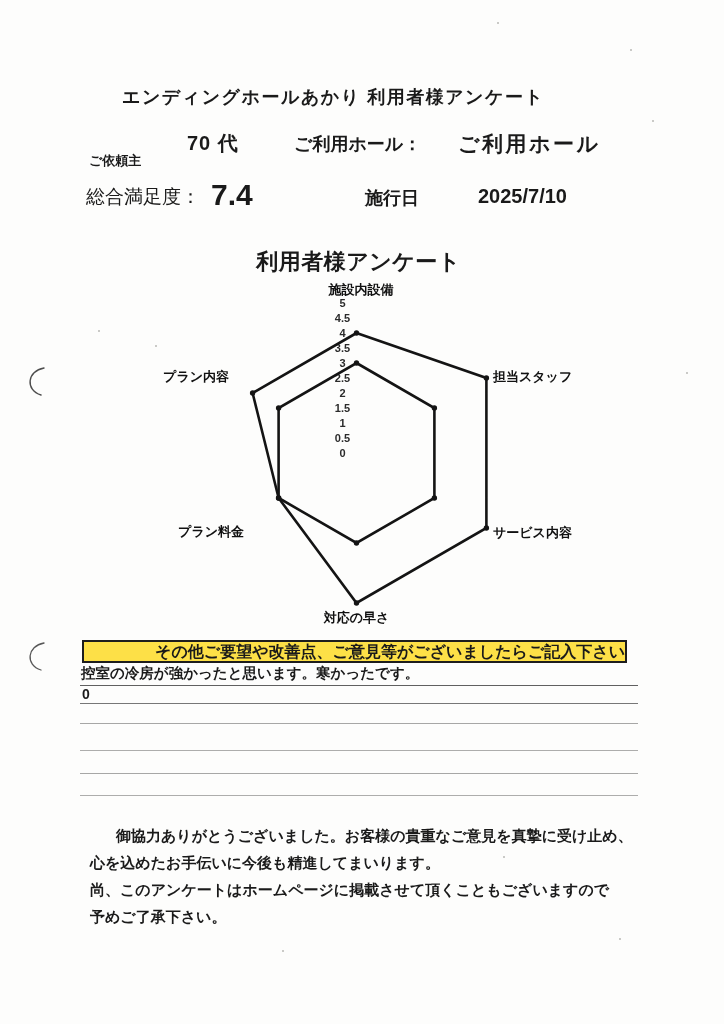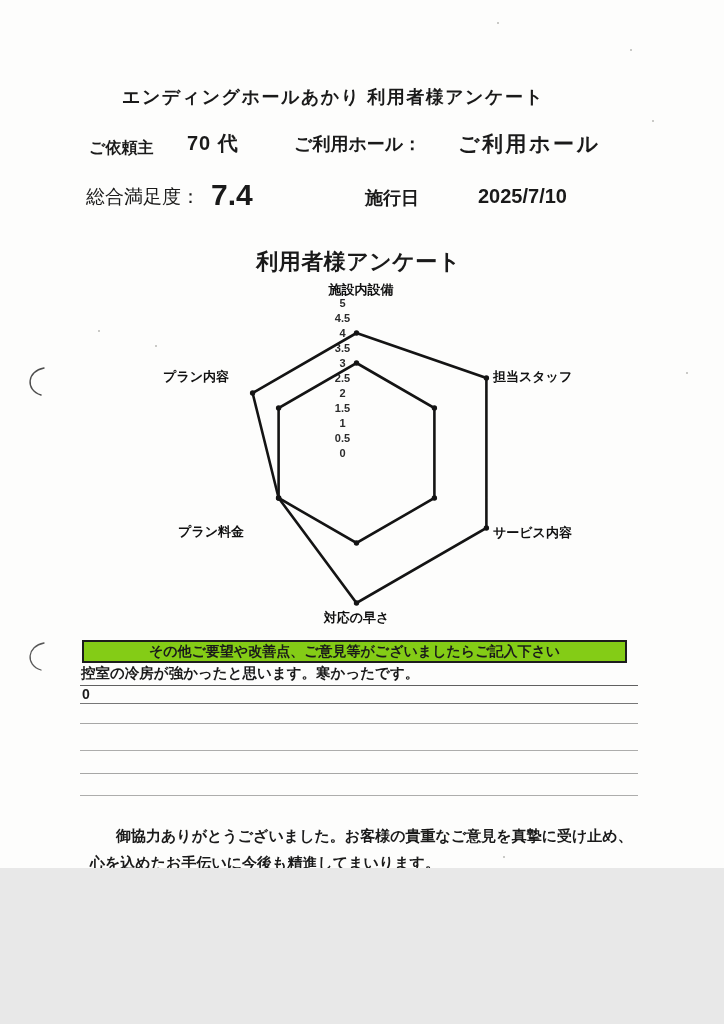--- a/index.html
+++ b/index.html
@@ -1,48 +1,48 @@
 <!DOCTYPE html>
 <html lang="ja"><head>
 <meta charset="utf-8">
 <style>
   html,body{margin:0;padding:0;}
   body{background:#e8e8e8;}
   .page{
-    position:relative;width:724px;height:868px;margin:0 auto;
+    position:relative;width:724px;height:1024px;margin:0 auto;
     background:#fdfdfc;overflow:hidden;
     font-family:"Liberation Sans","DejaVu Sans",sans-serif;
     color:#1a1a1a;
   }
   .abs{position:absolute;}
 
   
   .doc-title{left:122px;top:85px;font-size:18px;font-weight:700;letter-spacing:1.5px;white-space:nowrap;}
-  .client-label{left:89px;top:138px;font-size:16px;font-weight:700;}
+  .client-label{left:89px;top:152px;font-size:13px;font-weight:700;}
   .client-value{left:187px;top:130px;font-size:20px;font-weight:700;letter-spacing:1px;}
   .hall-label{left:294px;top:132px;font-size:18px;font-weight:700;}
   .hall-value{left:458px;top:130px;font-size:21px;font-weight:700;letter-spacing:2.5px;white-space:nowrap;}
   .sat-label{left:86px;top:184px;font-size:19px;font-weight:400;}
   .sat-value{left:211px;top:178px;font-size:30px;font-weight:700;}
   .date-label{left:365px;top:186px;font-size:18px;font-weight:700;}
   .date-value{left:478px;top:185px;font-size:20px;font-weight:700;}
 
   
   .chart-title{left:146px;top:247px;width:425px;text-align:center;font-size:22px;font-weight:700;letter-spacing:0.5px;}
   #radar-svg{left:146px;top:244px;}
   #radar-svg .tick{font-size:11px;font-weight:700;fill:#2b2b2b;}
   #radar-svg .cat{font-size:13px;font-weight:700;fill:#111;}
   #radar-svg .poly{fill:none;stroke:var(--line,#141414);stroke-width:2.6;}
   #radar-svg .marker{fill:var(--line,#141414);}
 
   
   .comment-header{
     left:82px;top:640px;width:541px;height:19px;
-    border:2px solid #1d1d1d;background:#84cc16;
-    text-align:center;line-height:19px;font-size:14px;font-weight:700;
+    border:2px solid #1d1d1d;background:#fde047;
+    text-align:right;line-height:19px;font-size:16px;font-weight:700;
   }
   .comment-entry-1{left:81px;top:664px;font-size:14.5px;font-weight:700;white-space:nowrap;}
   .comment-entry-2{left:82px;top:686px;font-size:14px;font-weight:700;}
   .rule{left:80px;width:558px;height:0;border-top:1px solid #8a8a8a;}
   .rule-1{top:685px;border-top-color:#606060;}
   .rule-2{top:703px;border-top-color:#777;}
   .rule-3{top:723px;opacity:.75;}
   .rule-4{top:750px;opacity:.7;}
   .rule-5{top:773px;opacity:.75;}
   .rule-6{top:795px;opacity:.7;}

